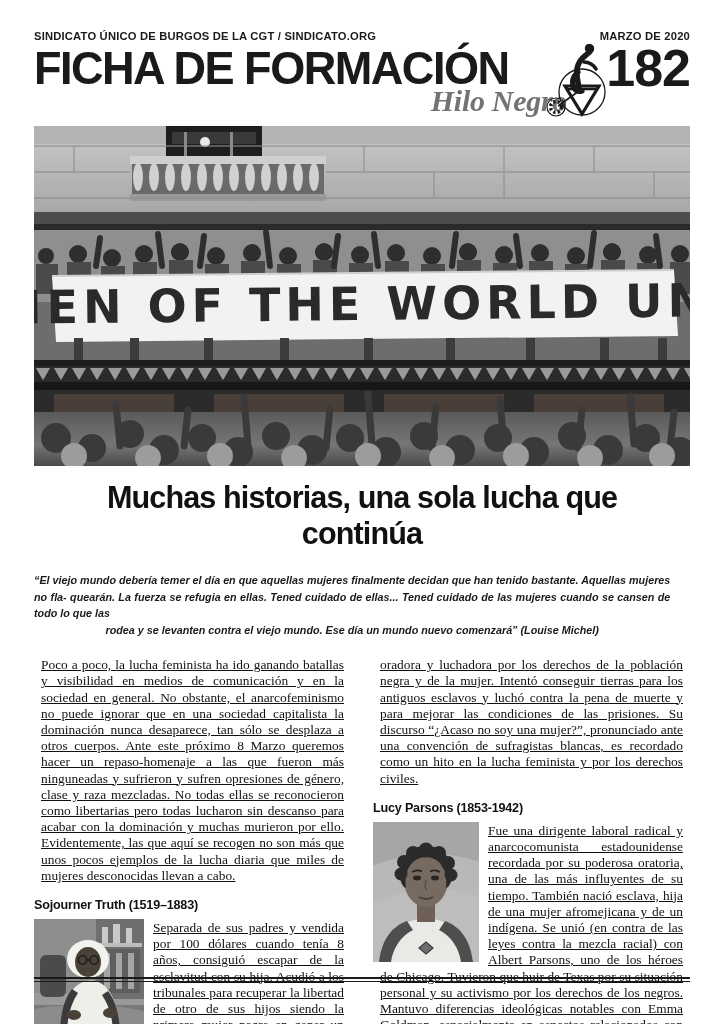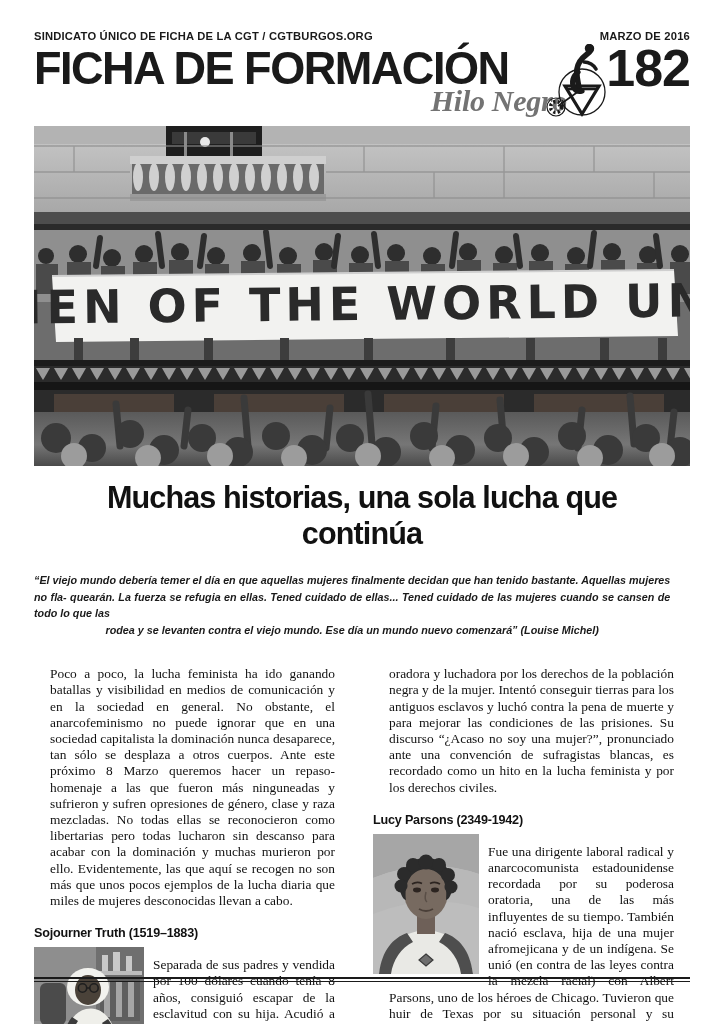--- a/index.html
+++ b/index.html
@@ -136,22 +136,23 @@
     gap: 22px;
   }
   .col {
     width: 317px;
     font-size: 13.4px;
     line-height: 16.2px;
     text-align: justify;
     hyphens: manual;
   }
   .col p {
-    margin: 16px;
+    margin: 7px;
     text-indent: 0;
+    text-decoration: underline;
   }
 
   .section-head {
     font-family: "Liberation Sans", sans-serif;
     font-weight: bold;
     font-size: 12.6px;
     line-height: 16px;
     color: #111111;
     margin-top: 13px;
     margin-bottom: 4px;
@@ -179,22 +180,22 @@
   }
   .rule-thick { height: 2.6px; background: #1a1a1a; }
   .rule-thin  { height: 1.1px; background: #1a1a1a; margin-top: 1.6px; }
 </style>
 </head>
 <body>
 
 <div class="page">
 
   <div class="topbar">
-    <span>SINDICATO ÚNICO DE FICHA DE LA CGT / CGTBURGOS.ORG</span>
-    <span class="issue-date">MARZO DE 2016</span>
+    <span>SINDICATO ÚNICO DE BURGOS DE LA CGT / SINDICATO.ORG</span>
+    <span class="issue-date">MARZO DE 2020</span>
   </div>
 
   <div class="masthead">
     <div class="masthead-title">FICHA DE FORMACIÓN</div>
     <div class="masthead-sub">Hilo Negro</div>
 
     <div class="logo-wrap">
       <svg viewBox="0 0 62 74" width="62" height="74" aria-hidden="true">
 
         <circle cx="36" cy="48" r="23" fill="none" stroke="#1a1a1a" stroke-width="1.3"></circle>
@@ -470,21 +471,21 @@
           <ellipse cx="76" cy="94" rx="7" ry="5" fill="#4a4239"></ellipse>
         </svg>
       </div>
 
       <p class="body-text">Separada de sus padres y vendida por 100 dólares cuando tenía 8 años, consiguió escapar de la esclavitud con su hija. Acudió a los tribunales para recuperar la libertad de otro de sus hijos siendo la primera mujer negra en ganar un juicio a un blanco. Acabaría siendo una reconocida</p>
     </div>
 
     <div class="col">
       <p class="body-text">oradora y luchadora por los derechos de la población negra y de la mujer. Intentó conseguir tierras para los antiguos esclavos y luchó contra la pena de muerte y para mejorar las condiciones de las prisiones. Su discurso “¿Acaso no soy una mujer?”, pronunciado ante una convención de sufragistas blancas, es recordado como un hito en la lucha feminista y por los derechos civiles.</p>
 
-      <div class="section-head">Lucy Parsons (2349-1942)</div>
+      <div class="section-head">Lucy Parsons (1853-1942)</div>
 
       <div class="portrait parsons">
         <svg viewBox="0 0 106 140" width="106" height="140" aria-hidden="true">
           <rect width="106" height="140" fill="#b4b4b4"></rect>
 
           <rect x="0" y="0" width="106" height="140" fill="#bdbdbd"></rect>
           <path d="M0 0 H106 V40 Q54 22 0 44 Z" fill="#a6a6a6"></path>
           <path d="M0 44 Q54 22 106 40 V74 Q54 58 0 80 Z" fill="#b8b8b8"></path>
 
           <path d="M6 140 C10 112 28 98 53 96 C78 98 96 112 100 140 Z" fill="#e9e9e5"></path>

